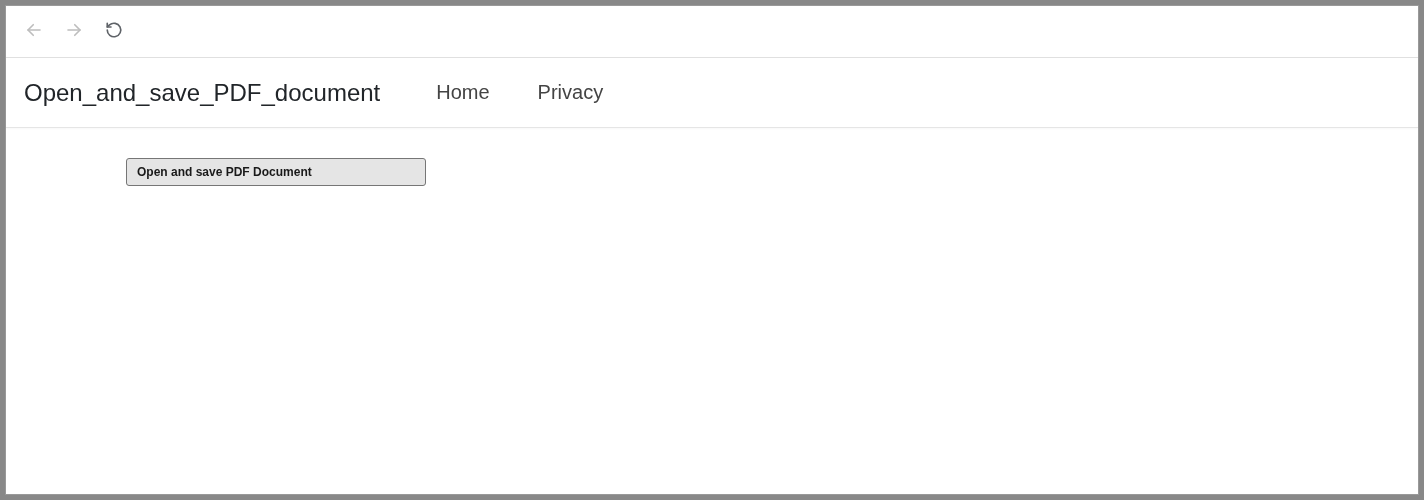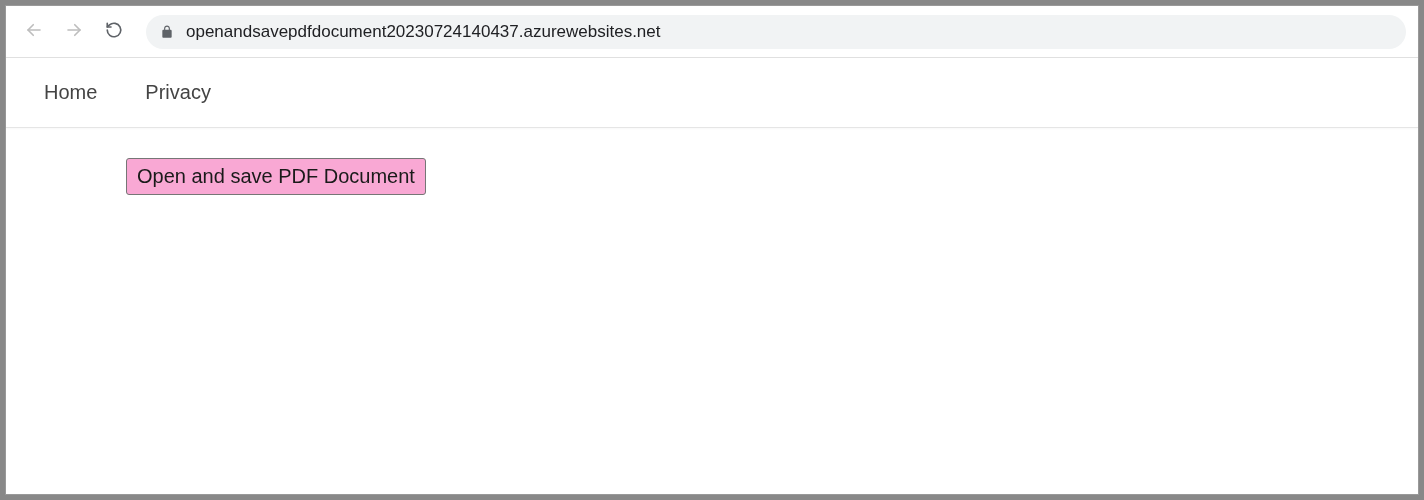--- a/index.html
+++ b/index.html
@@ -104,32 +104,33 @@
       font-size: 20px;
       color: #444;
       text-decoration: none;
       cursor: pointer;
       margin-left: 20px;
     }
     .page-body {
       padding: 30px 0 0 120px;
     }
     .pdf-button {
-      background: #f9a8d4;
+      background: #e5e5e5;
       border: 1px solid #767676;
       border-radius: 3px;
-      font-size: 20px;
+      font-size: 12px;
       color: #1a1a1a;
       padding: 6px 10px;
       width: 300px;
       text-align: left;
       white-space: nowrap;
       overflow: hidden;
       cursor: pointer;
       font-family: "Segoe UI", Arial, sans-serif;
+      font-weight: bold;
     }
   </style>
 </head>
 <body>
 
 <div class="browser-window">
   <div class="browser-toolbar">
     <button class="nav-btn disabled">
       <span>
         <svg viewBox="0 0 24 24" fill="none" stroke="currentColor" stroke-width="2.2" stroke-linecap="round" stroke-linejoin="round">
@@ -147,32 +148,25 @@
       </span>
     </button>
     <button class="nav-btn">
       <span>
         <svg viewBox="0 0 24 24" fill="none" stroke="currentColor" stroke-width="2.2" stroke-linecap="round" stroke-linejoin="round">
           <path d="M3 12a9 9 0 1 0 3-6.7L3 8"></path>
           <polyline points="3 3 3 8 8 8"></polyline>
         </svg>
       </span>
     </button>
-    <div class="address-bar">
-      <span class="lock-icon">
-        <svg viewBox="0 0 24 24" fill="currentColor">
-          <path d="M18 8h-1V6c0-2.76-2.24-5-5-5S7 3.24 7 6v2H6c-1.1 0-2 .9-2 2v10c0 1.1.9 2 2 2h12c1.1 0 2-.9 2-2V10c0-1.1-.9-2-2-2zM9 6c0-1.66 1.34-3 3-3s3 1.34 3 3v2H9V6z"></path>
-        </svg>
-      </span>
-      <span class="url-text">openandsavepdfdocument20230724140437.azurewebsites.net</span>
-    </div>
   </div>
 
   <div class="page-content">
     <div class="page-navbar">
+      <div class="brand">Open_and_save_PDF_document</div>
       <div class="nav-links">
         <a class="nav-link">Home</a>
         <a class="nav-link">Privacy</a>
       </div>
     </div>
     <div class="page-body">
       <button class="pdf-button">Open and save PDF Document</button>
     </div>
   </div>
 </div>

